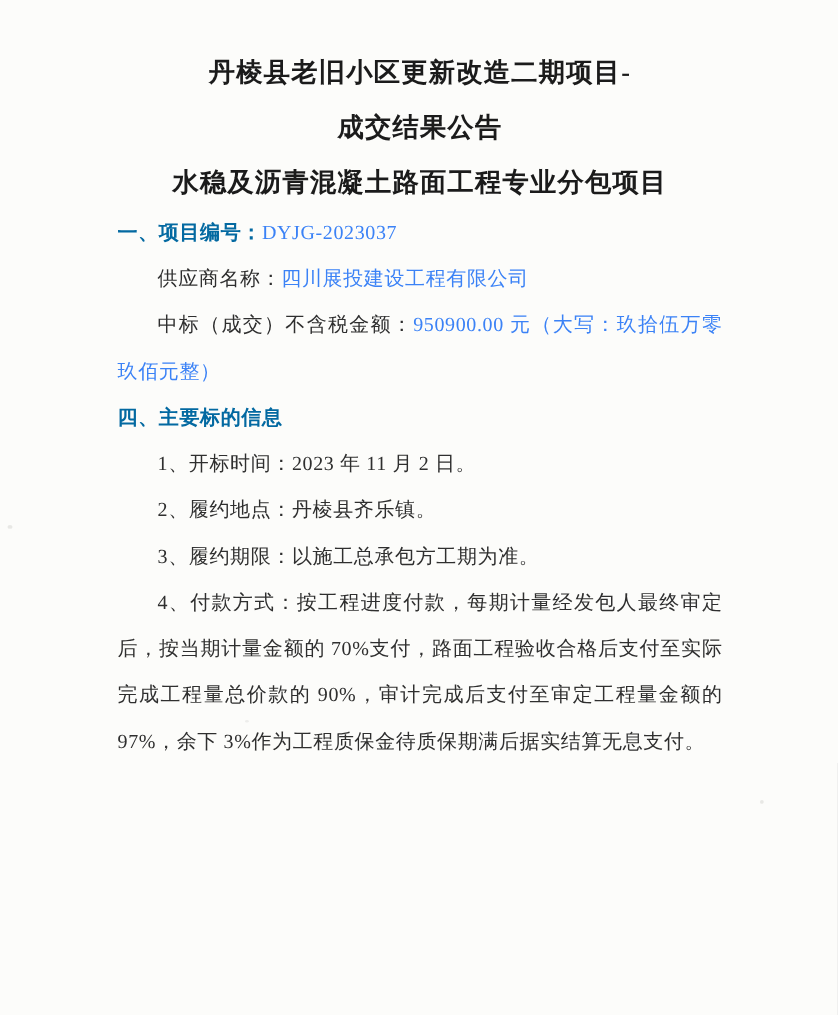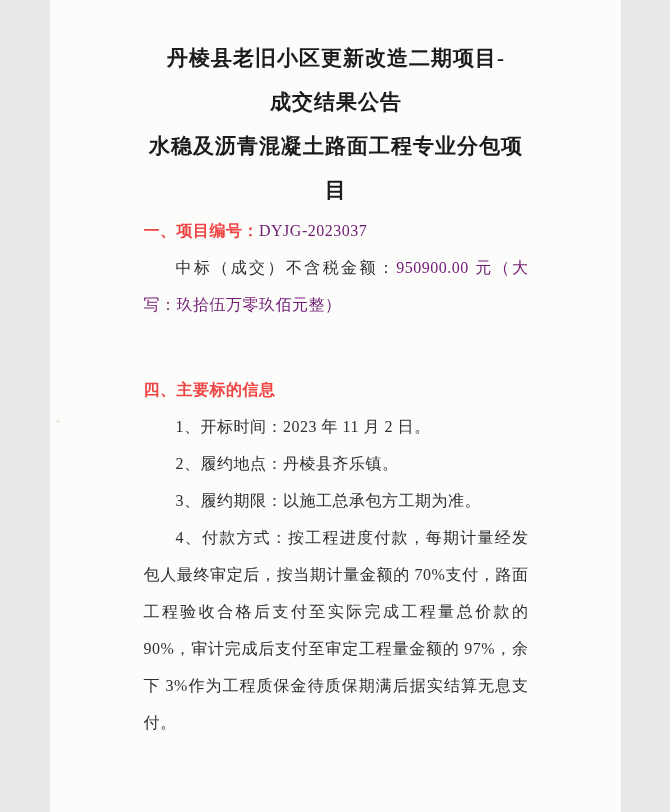--- a/index.html
+++ b/index.html
@@ -1,18 +1,18 @@
 <!DOCTYPE html>
 <html><head>
 <meta charset="utf-8">
 <style>
   html, body { margin: 0; padding: 0; background: #e8e8e6; }
   .page {
     position: relative;
-    width: 571px;
+    width: 670px;
     height: 812px;
     margin: 0 auto;
     background: #fcfcfa;
     overflow: hidden;
     box-sizing: border-box;
   }
   .doc {
     box-sizing: border-box;
     width: 100%;
     height: 100%;
@@ -33,25 +33,24 @@
   .title .tl { display: block; }
   .line {
     margin: 0;
     font-size: 16px;
     line-height: 37px;
     letter-spacing: 0.5px;
   }
   .hd {
     font-family: "Liberation Sans", "DejaVu Sans", sans-serif;
     font-weight: 700;
-    color: #ef4444;
-    margin-top: 48px;
+    color: #0369a1;
   }
   p.hd { font-size: 16px; }
-  .val { color: #701a75; }
+  .val { color: #3b82f6; }
   .indent { text-indent: 2em; }
   .just { text-align: justify; }
   .speck {
     position: absolute;
     border-radius: 50%;
     background: rgba(110, 110, 105, 0.14);
   }
   .speck.s1 { left: 6px;  top: 420px; width: 4px; height: 3px; }
   .speck.s2 { left: 608px; top: 640px; width: 3px; height: 3px; }
   .speck.s3 { left: 196px; top: 576px; width: 3px; height: 2px; background: rgba(110,110,105,0.10); }
@@ -65,20 +64,21 @@
     <h1 class="title">
       <span class="tl">丹棱县老旧小区更新改造二期项目-</span>
       <span class="tl">成交结果公告</span>
       <span class="tl">水稳及沥青混凝土路面工程专业分包项目</span>
     </h1>
 
     <p class="line"><span class="hd">一、项目编号：</span><span class="val">DYJG-2023037</span></p>
 
 
 
+    <p class="line indent"><span>供应商名称：</span><span class="val">四川展投建设工程有限公司</span></p>
 
 
     <p class="line indent just"><span>中标（成交）不含税金额：</span><span class="val">950900.00 元（大写：玖拾伍万零玖佰元整）</span></p>
 
     <p class="line hd">四、主要标的信息</p>
 
     <p class="line indent">1、开标时间：2023 年 11 月 2 日。</p>
     <p class="line indent">2、履约地点：丹棱县齐乐镇。</p>
     <p class="line indent">3、履约期限：以施工总承包方工期为准。</p>
     <p class="line indent just">4、付款方式：按工程进度付款，每期计量经发包人最终审定后，按当期计量金额的 70%支付，路面工程验收合格后支付至实际完成工程量总价款的 90%，审计完成后支付至审定工程量金额的 97%，余下 3%作为工程质保金待质保期满后据实结算无息支付。</p>

